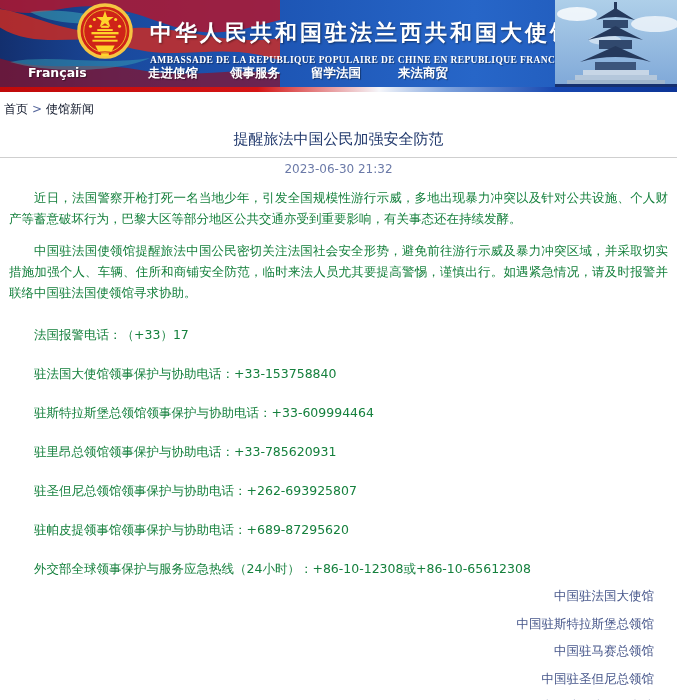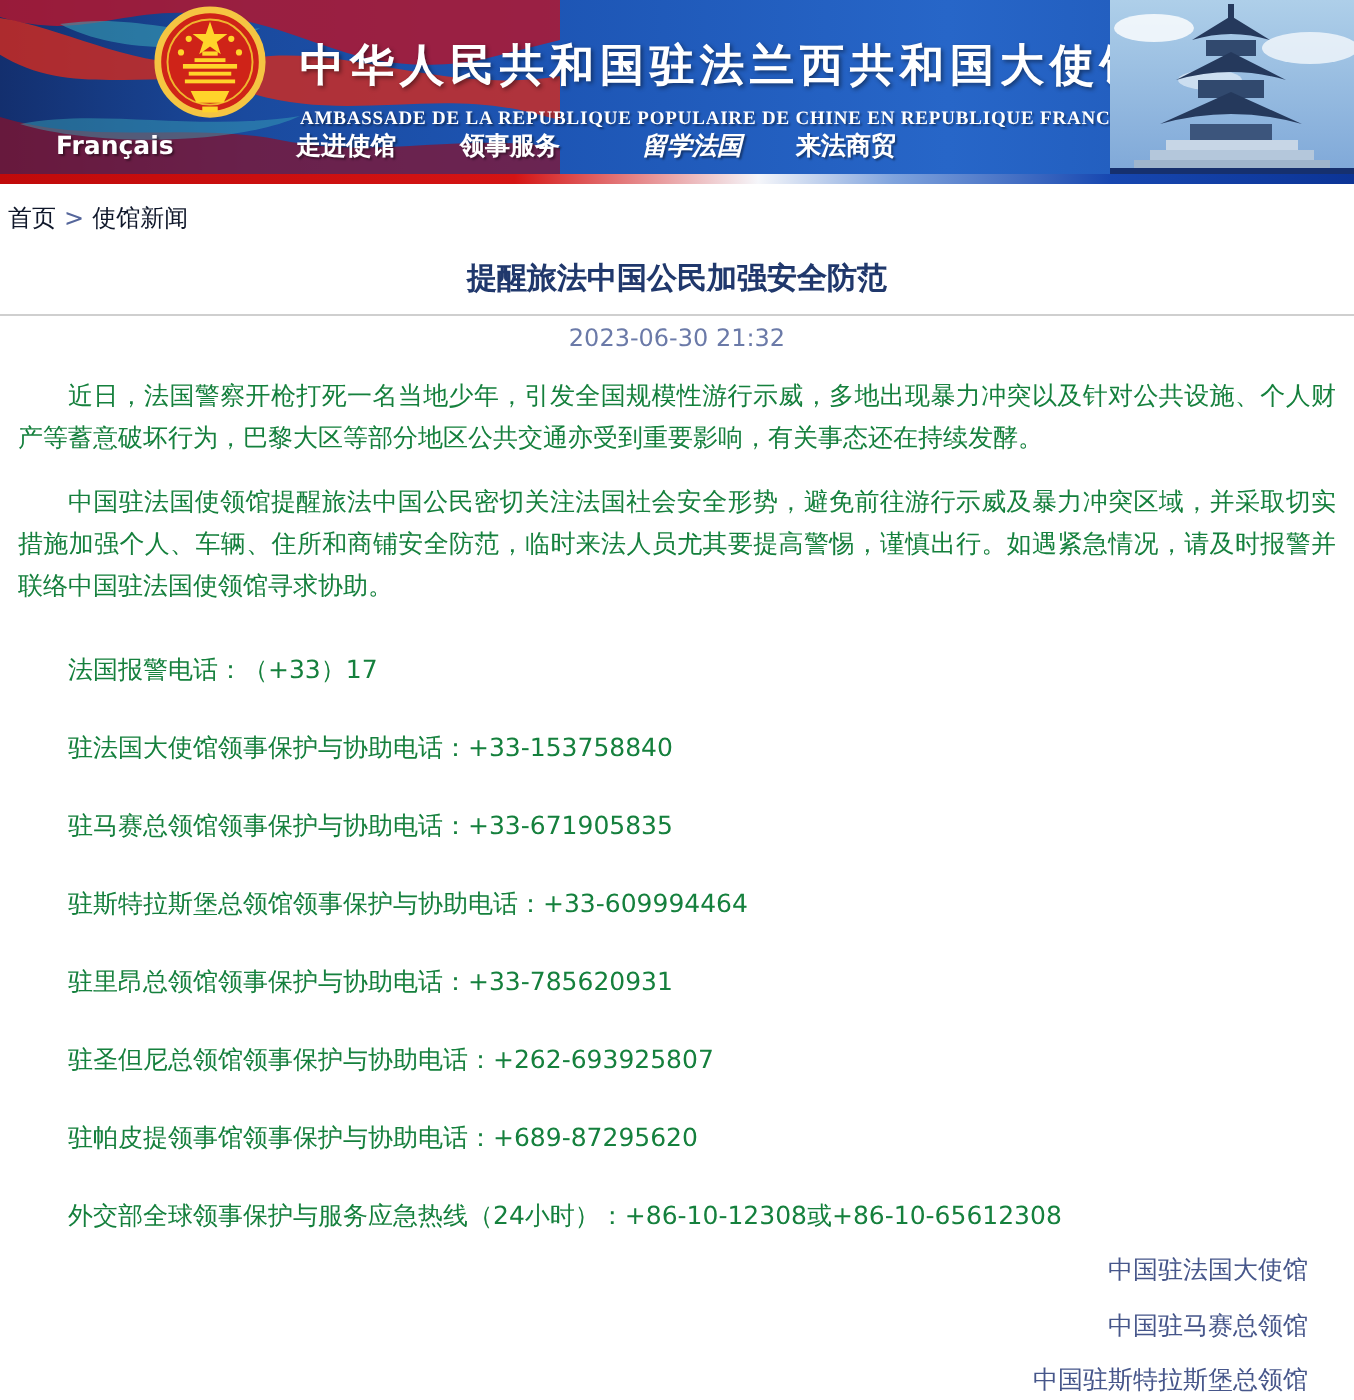--- a/index.html
+++ b/index.html
@@ -35,42 +35,42 @@
   .temple { position: absolute; right: 0; top: 0; width: 122px; height: 87px; }
 
   .nav { position: absolute; left: 0; bottom: 4px; width: 510px; height: 18px; }
   .nav-item {
     position: absolute; color: #ffffff; font-size: 12.5px; font-weight: bold;
     white-space: nowrap; cursor: pointer; text-shadow: 1px 1px 1px rgba(0,0,0,.4);
   }
   .nav-item:nth-child(1) { left: 28px; }
   .nav-item:nth-child(2) { left: 148px; text-align: right; }
   .nav-item:nth-child(3) { left: 230px; }
-  .nav-item:nth-child(4) { left: 321px; font-style: italic; }
+  .nav-item:nth-child(4) { left: 311px; }
   .nav-item:nth-child(5) { left: 398px; }
 
   .tricolor-line {
     width: 677px; height: 5px;
     background: linear-gradient(90deg, #c00a0a 0%, #d41414 38%, #f5f6fa 56%, #7fa3dd 66%, #1747b0 82%, #0c3496 100%);
   }
 
   
   .breadcrumb {
     padding: 9px 0 0 4px;
     font-size: 12px; color: #55669b;
   }
   .breadcrumb a { color: #0f172a; text-decoration: none; cursor: pointer; }
   .crumb-sep { margin: 0 4px; color: #55669b; }
 
   
   .article { padding: 0 9px; }
   .article-title {
     margin-top: 12px;
     text-align: center;
-    font-size: 15px; font-weight: bold; color: #20386c;
+    font-size: 15px; font-weight: normal; color: #20386c;
   }
   .title-rule { border: none; border-top: 1px solid #cfcfcf; margin: 8px -9px 0 -9px; }
   .article-date { margin-top: 4px; text-align: center; font-size: 12px; color: #6b7aa8; }
 
   .article-body { margin-top: 11px; color: #15803d; font-size: 12.5px; }
   .article-body p.para {
     text-indent: 2em;
     line-height: 21px;
     margin-bottom: 11px;
     text-align: justify;
@@ -158,29 +158,28 @@
   <div class="article-title">提醒旅法中国公民加强安全防范</div>
   <hr class="title-rule">
   <div class="article-date">2023-06-30 21:32</div>
 
   <div class="article-body">
     <p class="para">近日，法国警察开枪打死一名当地少年，引发全国规模性游行示威，多地出现暴力冲突以及针对公共设施、个人财产等蓄意破坏行为，巴黎大区等部分地区公共交通亦受到重要影响，有关事态还在持续发酵。</p>
     <p class="para">中国驻法国使领馆提醒旅法中国公民密切关注法国社会安全形势，避免前往游行示威及暴力冲突区域，并采取切实措施加强个人、车辆、住所和商铺安全防范，临时来法人员尤其要提高警惕，谨慎出行。如遇紧急情况，请及时报警并联络中国驻法国使领馆寻求协助。</p>
 
     <p class="hotline">法国报警电话：（+33）17</p>
     <p class="hotline">驻法国大使馆领事保护与协助电话：+33-153758840</p>
-    <p class="hotline">驻马赛总领馆领事保护与协助电话：+33-671905835</p>
     <p class="hotline">驻斯特拉斯堡总领馆领事保护与协助电话：+33-609994464</p>
     <p class="hotline">驻里昂总领馆领事保护与协助电话：+33-785620931</p>
     <p class="hotline">驻圣但尼总领馆领事保护与协助电话：+262-693925807</p>
     <p class="hotline">驻帕皮提领事馆领事保护与协助电话：+689-87295620</p>
     <p class="hotline">外交部全球领事保护与服务应急热线（24小时）：+86-10-12308或+86-10-65612308</p>
   </div>
 
   <div class="signatures">
     <div class="signature-line">中国驻法国大使馆</div>
+    <div class="signature-line">中国驻斯特拉斯堡总领馆</div>
     <div class="signature-line">中国驻马赛总领馆</div>
-    <div class="signature-line">中国驻斯特拉斯堡总领馆</div>
     <div class="signature-line">中国驻圣但尼总领馆</div>
     <div class="signature-line">中国驻帕皮提领事馆</div>
 
   </div>
 </div>
 
 </body></html>

